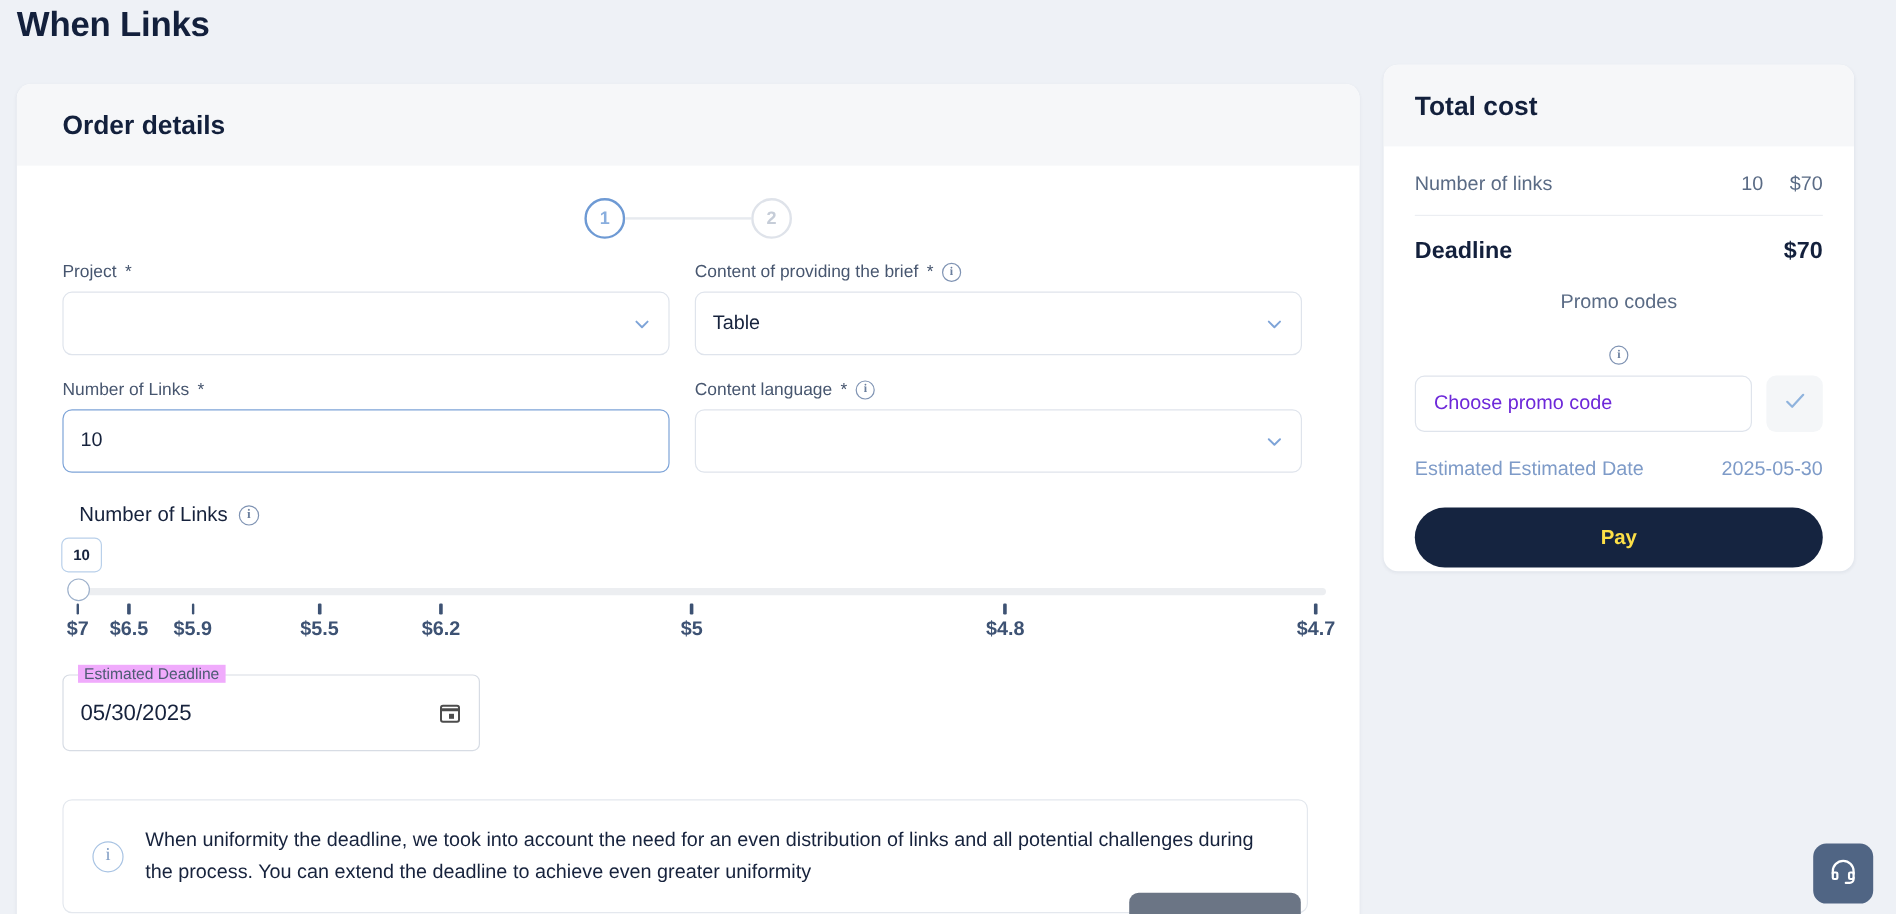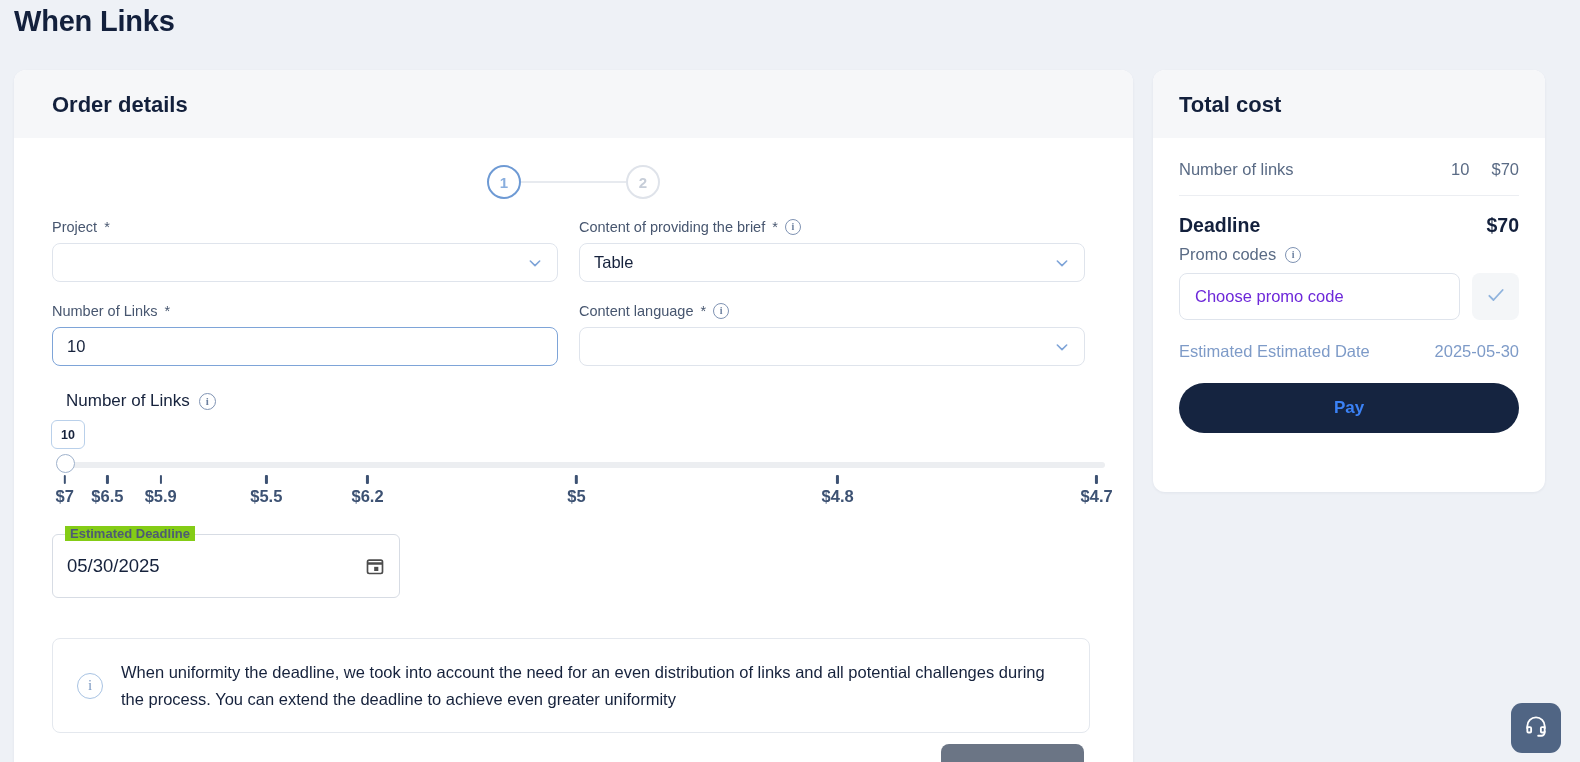--- a/index.html
+++ b/index.html
@@ -36,21 +36,21 @@
     padding: 22px 38px 20px 38px;
     font-size: 22px;
     font-weight: bold;
     color: #13203c;
   }
   #order-card {
     left: 14px; top: 70px;
     width: 1119px; height: 760px;
   }
   #total-card {
-    left: 1153px; top: 70px;
+    left: 1153px; top: 54px;
     width: 392px; height: 422px;
   }
   #total-card .card-header { padding: 22px 26px 20px 26px; }
 
   
   .stepper {
     display: flex; align-items: center; justify-content: center;
     margin-top: 27px;
   }
   .step-circle {
@@ -74,21 +74,21 @@
   }
   .field-label {
     font-size: 14.5px;
     color: #47566f;
     margin-bottom: 6px;
     display: flex; align-items: center; gap: 7px;
     height: 20px;
   }
   .field-label .req { color: #47566f; }
   .control {
-    height: 39px;
+    height: 53px;
     border: 1px solid #dfe4ec;
     border-radius: 8px;
     background: #fff;
     display: flex; align-items: center;
     padding: 0 14px;
     font-size: 16.5px;
     color: #16223c;
     position: relative;
     margin-bottom: 19px;
   }
@@ -174,25 +174,24 @@
   .date-field {
     position: absolute; inset: 0;
     border: 1px solid #d7dce4;
     border-radius: 6px;
     display: flex; align-items: center;
     padding: 0 14px;
   }
   .date-legend {
     position: absolute;
     left: 13px; top: -8px;
-    background: #84cc16;
+    background: #f0abfc;
     padding: 0 5px;
     font-size: 13px;
     color: #4d5b73;
-    font-weight: bold;
   }
   .date-value { flex: 1; font-size: 18.5px; color: #16223c; }
   .cal-icon { width: 20px; height: 20px; flex: 0 0 auto; }
 
   
   .alert {
     margin-top: 40px;
     border: 1px solid #e4e8ee;
     border-radius: 8px;
     background: #fff;
@@ -238,24 +237,24 @@
   .cost-row .qty { margin-right: 22px; }
   .summary-row {
     display: flex; align-items: baseline;
     margin-top: 18px;
     font-size: 19.5px;
     font-weight: bold;
     color: #13203c;
   }
   .summary-row .name { flex: 1; }
   .promo-label {
-    margin-top: 8px;
+    margin-top: 22px;
     font-size: 16.5px;
     color: #5a6b85;
-    display: flex; align-items: center; gap: 9px;
+    display: flex; align-items: center; gap: 26px; flex-direction: column;
   }
   .promo-row { display: flex; gap: 12px; margin-top: 9px; }
   .promo-input {
     flex: 1;
     height: 47px;
     border: 1px solid #dfe4ec;
     border-radius: 8px;
     display: flex; align-items: center;
     padding: 0 15px;
     font-size: 16.5px;
@@ -271,21 +270,21 @@
     display: flex; align-items: baseline;
     margin-top: 22px;
     font-size: 16.5px;
     color: #7e9bc8;
   }
   .eta-row .name { flex: 1; }
   .pay-btn {
     margin-top: 22px;
     height: 50px;
     background: #152440;
-    color: #3b82f6;
+    color: #fde047;
     border-radius: 25px;
     display: flex; align-items: center; justify-content: center;
     font-size: 17px;
     font-weight: bold;
     cursor: pointer;
   }
 
   
   .support-fab {
     position: absolute;

